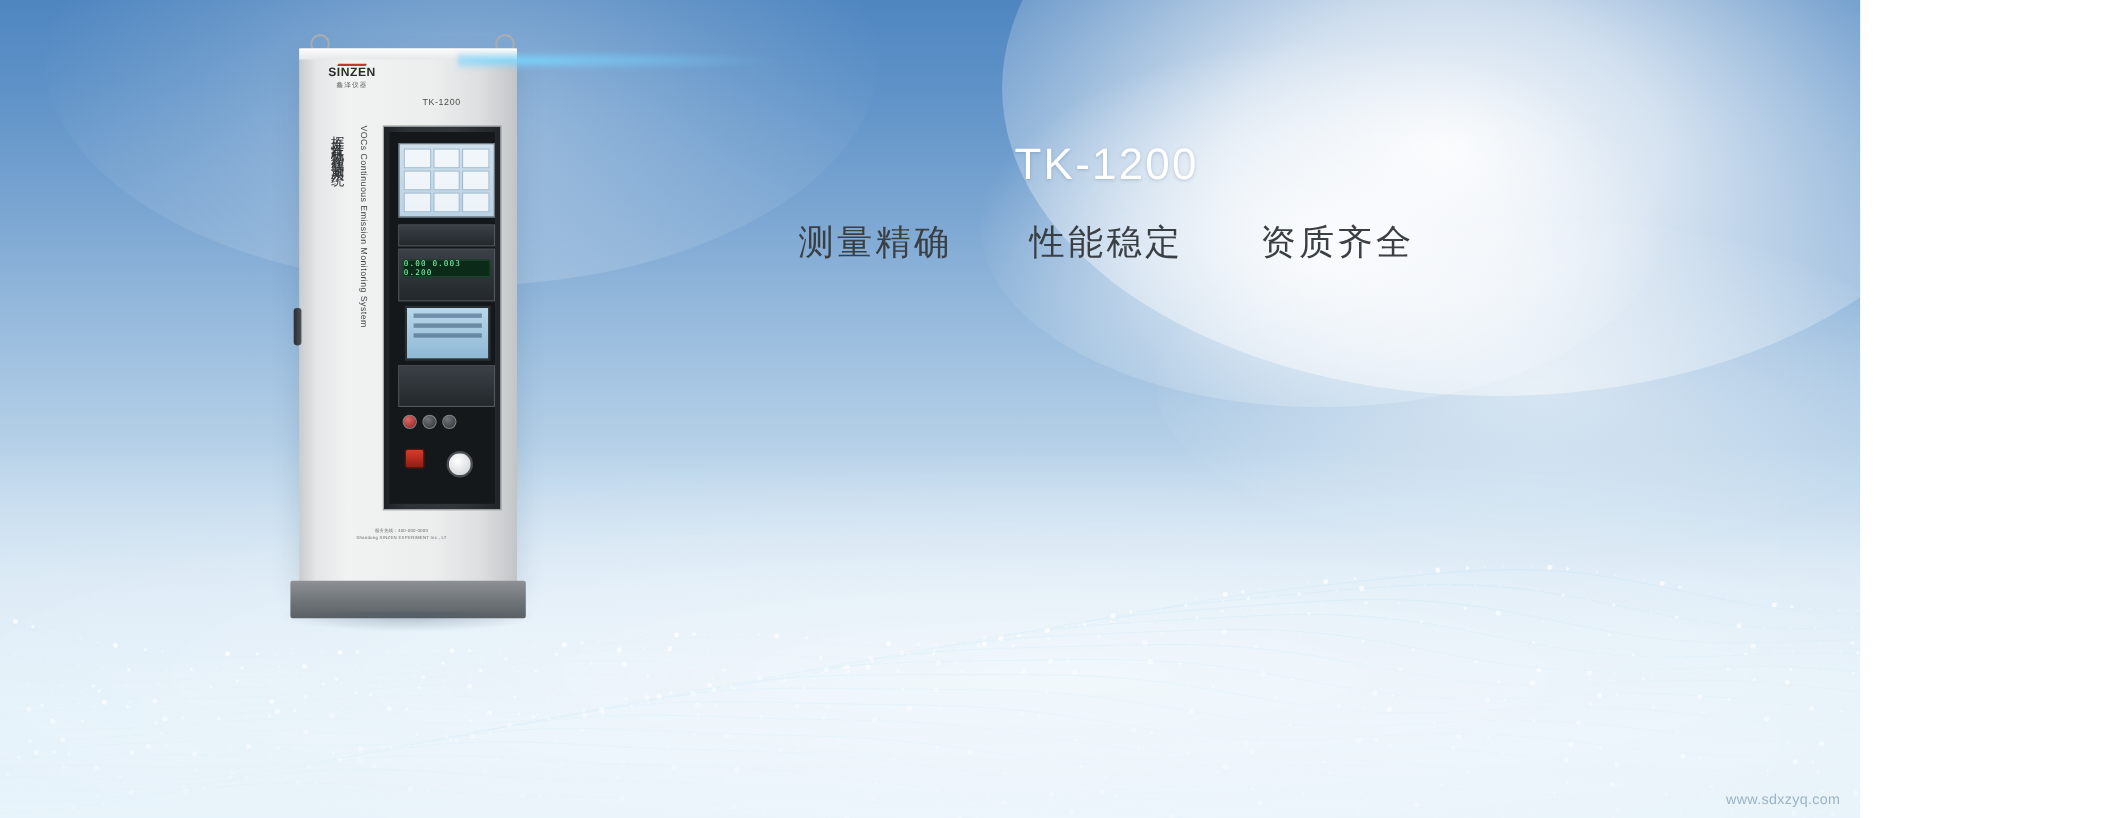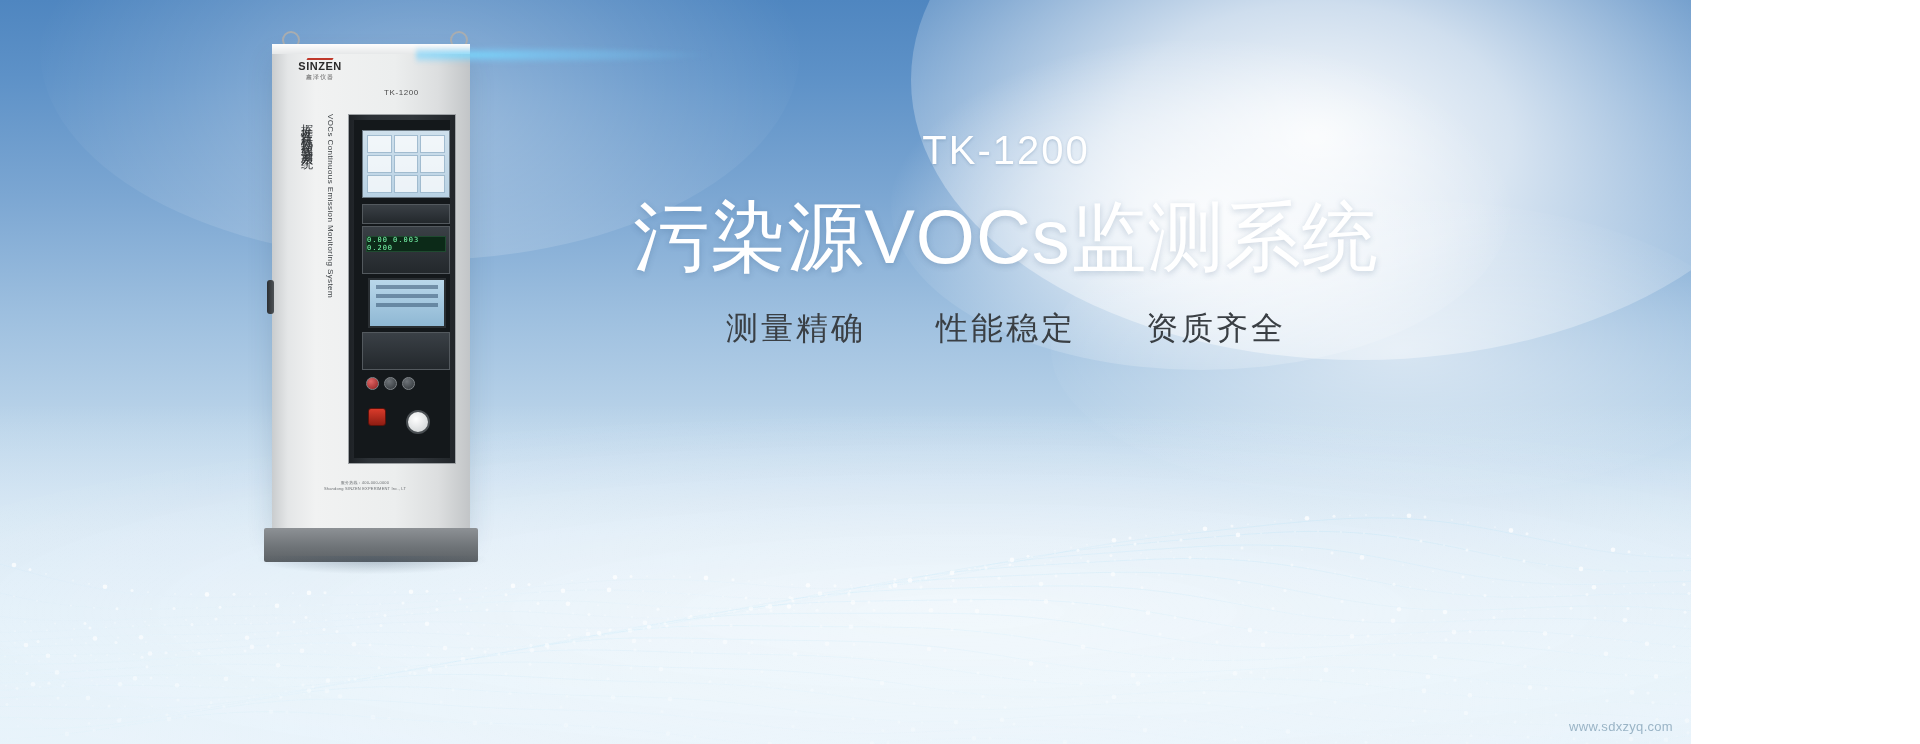--- a/index.html
+++ b/index.html
@@ -1484,21 +1484,20 @@
       <div>服务热线：400-000-0000</div>
       <div>Shandong SINZEN EXPERIMENT Inc., LT</div>
     </div>
 
     <div class="cab-shadow"></div>
     <div class="cab-shadow-under"></div>
   </div>
 
   <div id="copy">
     <div class="model">TK-1200</div>
-    <div class="headline">污染源VOCs监测系统</div>
     <div class="features" id="features">
         <div class="feature">测量精确</div>
         <div class="feature">性能稳定</div>
         <div class="feature">资质齐全</div>
       </div>
   </div>
 
   <div class="watermark">www.sdxzyq.com</div>
 </div>
 

